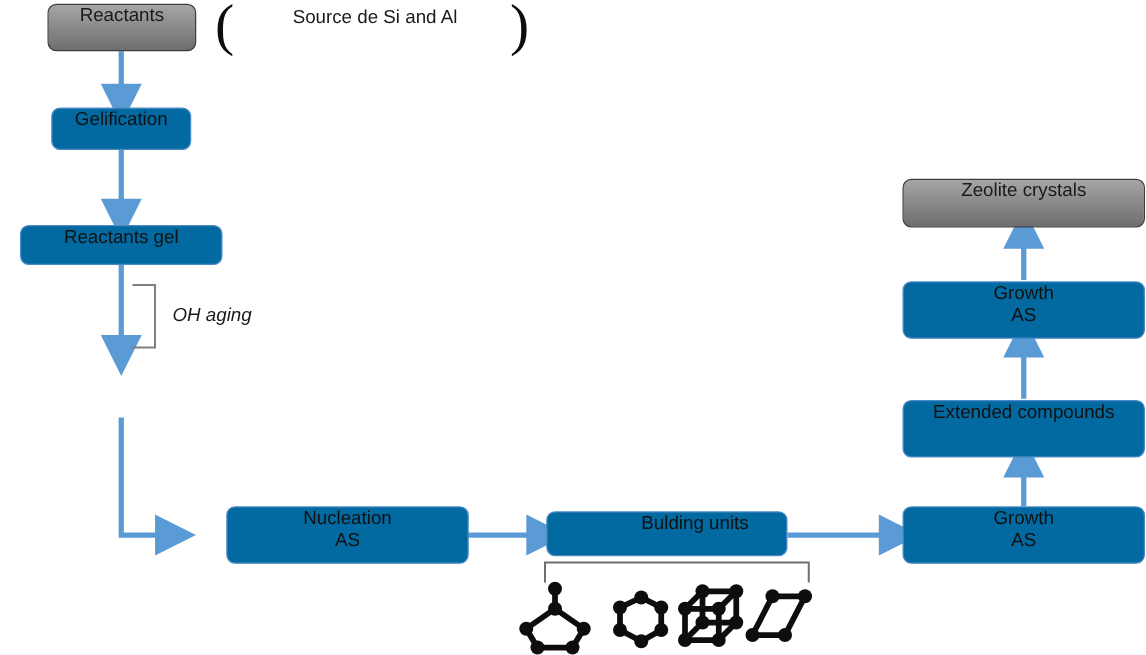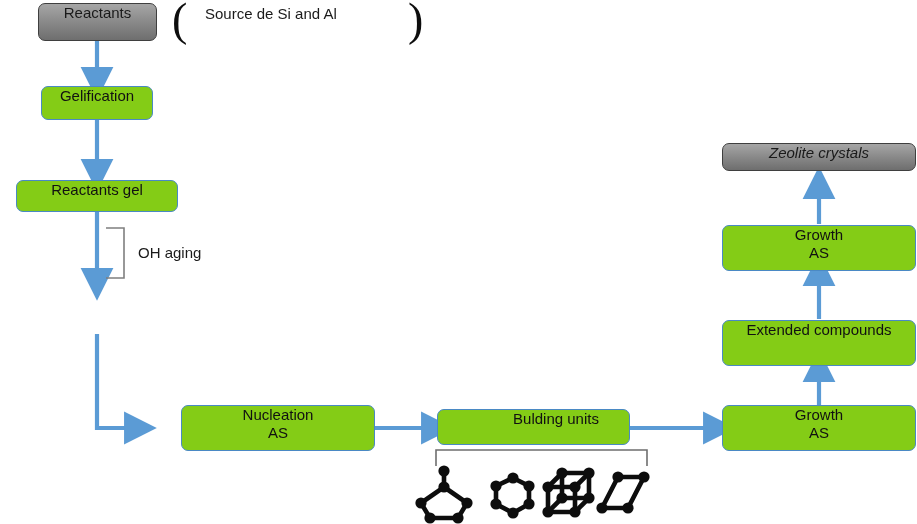--- a/index.html
+++ b/index.html
@@ -25,47 +25,48 @@
     box-sizing: border-box;
     display: flex;
     flex-direction: column;
     align-items: center;
     border-radius: 7px;
     text-align: center;
     line-height: 1.18;
     z-index: 5;
   }
   .node.blue {
-    background: #84cc16;
+    background: #0369a1;
     border: 1px solid #4A89C4;
     color: #111111;
     font-size: 15px;
   }
   .node.gray {
     background: linear-gradient(to bottom, #A6A6A6 0%, #8C8C8C 45%, #6E6E6E 100%);
     border: 1px solid #3F3F3F;
     color: #1A1A1A;
     font-size: 15px;
   }
   .node .line2 {
     display: block;
   }
 
   
   .annot {
     position: absolute;
     color: #1A1A1A;
     font-size: 15px;
     line-height: 1.35;
-    text-align: left;
+    text-align: center;
     white-space: nowrap;
     z-index: 4;
   }
   .annot.left {
     text-align: left;
+    font-style: italic;
   }
   .paren {
     position: absolute;
     color: #0D0D0D;
     font-size: 46px;
     line-height: 1;
     font-family: "Liberation Serif", serif;
     z-index: 4;
   }
 
@@ -214,21 +215,21 @@
 
   <div class="node blue" style="left:722px; top:320px; width:194px; height:46px;">
     <span>Extended compounds</span>
   </div>
 
   <div class="node blue" style="left:722px; top:225px; width:194px; height:46px;">
     <span>Growth</span>
     <span class="line2">AS</span>
   </div>
 
-  <div class="node gray" style="left:722px; top:143px; width:194px; height:28px;font-style:italic;">
+  <div class="node gray" style="left:722px; top:143px; width:194px; height:39px;">
     <span>Zeolite crystals</span>
   </div>
 
   <div class="paren" style="left:172px; top:-3px;">(</div>
 
   <div class="annot" style="left:205px; top:4px; width:190px;">Source de Si and Al</div>
 
 
   <div class="paren" style="left:408px; top:-3px;">)</div>
 

